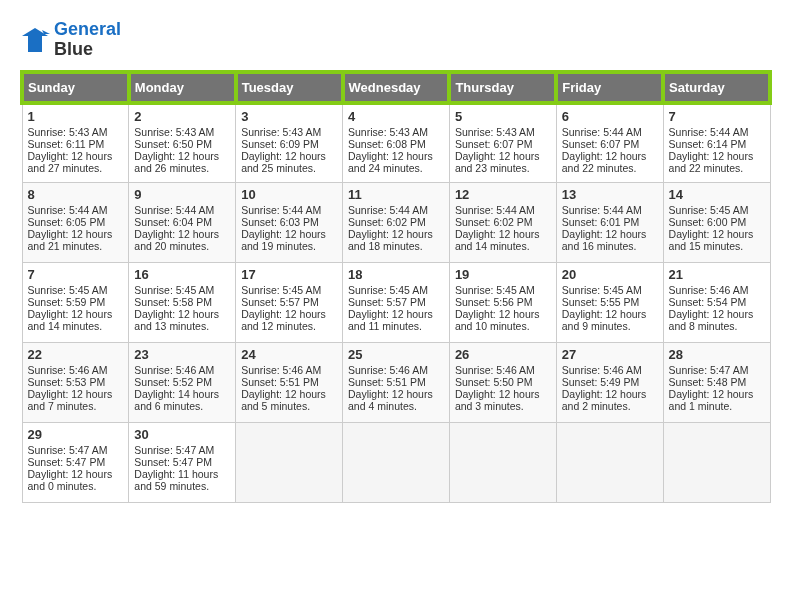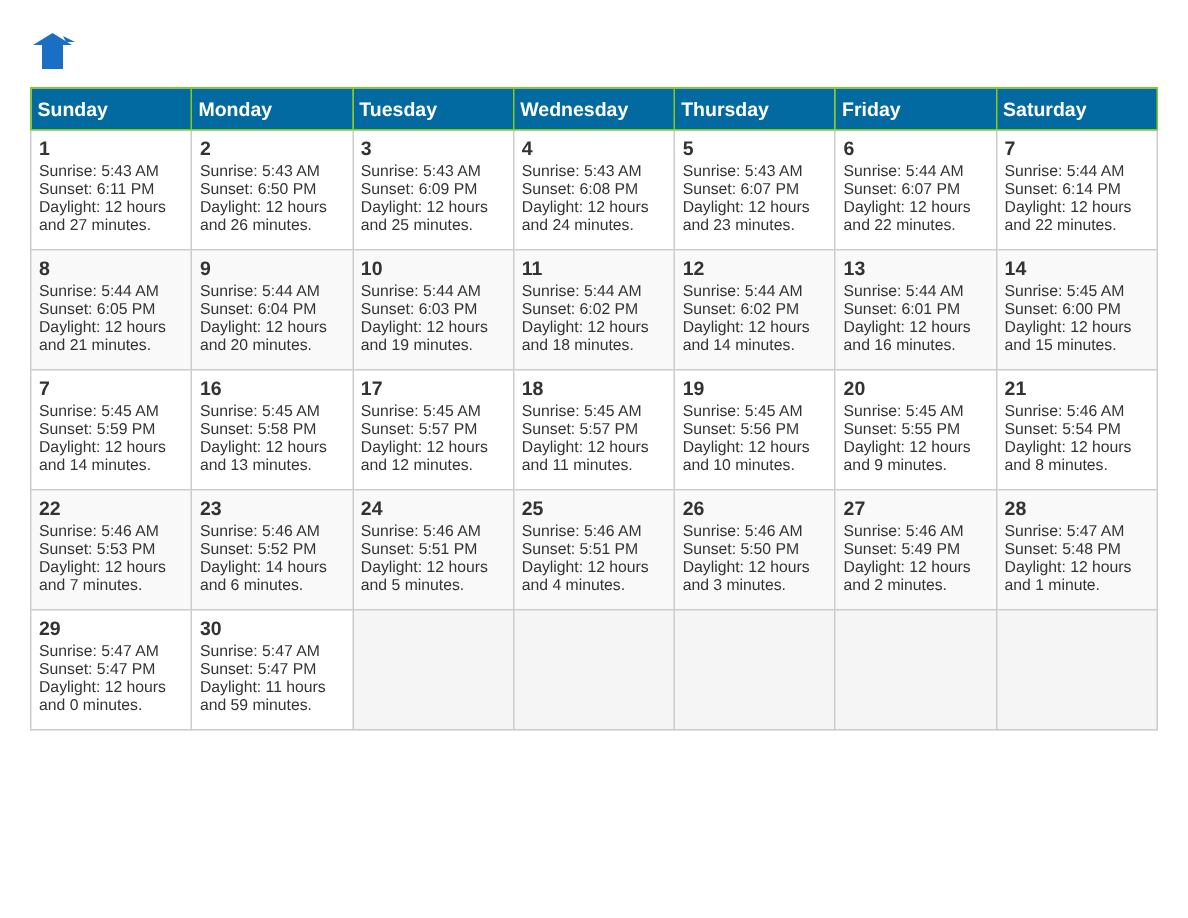--- a/index.html
+++ b/index.html
@@ -45,26 +45,26 @@
     .subtitle {
       font-size: 15px;
       color: #555;
     }
     table {
       width: 100%;
       border-collapse: collapse;
       table-layout: fixed;
     }
     th {
-      background-color: #0369a1;
+      background-color: #737373;
       color: #fff;
       font-size: 13px;
       padding: 6px 4px;
       text-align: left;
-      border: 1px solid #84cc16;
+      border: 4px solid #84cc16;
       margin-top: 48px;
     }
     td {
       border: 1px solid #ccc;
       padding: 4px 5px;
       vertical-align: top;
       font-size: 10.5px;
       color: #333;
       height: 80px;
       background: #fff;
@@ -87,20 +87,23 @@
   </style>
 </head>
 <body>
 
 <div class="header">
   <div class="logo">
     <svg class="logo-bird" viewBox="0 0 30 28">
       <polygon points="15,2 28,10 22,10 22,26 8,26 8,10 2,10" fill="#1a6fc4"></polygon>
       <polygon points="22,4 30,8 24,8" fill="#1a6fc4"></polygon>
     </svg>
+    <div class="logo-text">
+      <span>General</span><br><span style="color:#333">Blue</span>
+    </div>
   </div>
 </div>
 
 <table>
   <thead>
     <tr>
       <th>Sunday</th>
       <th>Monday</th>
       <th>Tuesday</th>
       <th>Wednesday</th>

